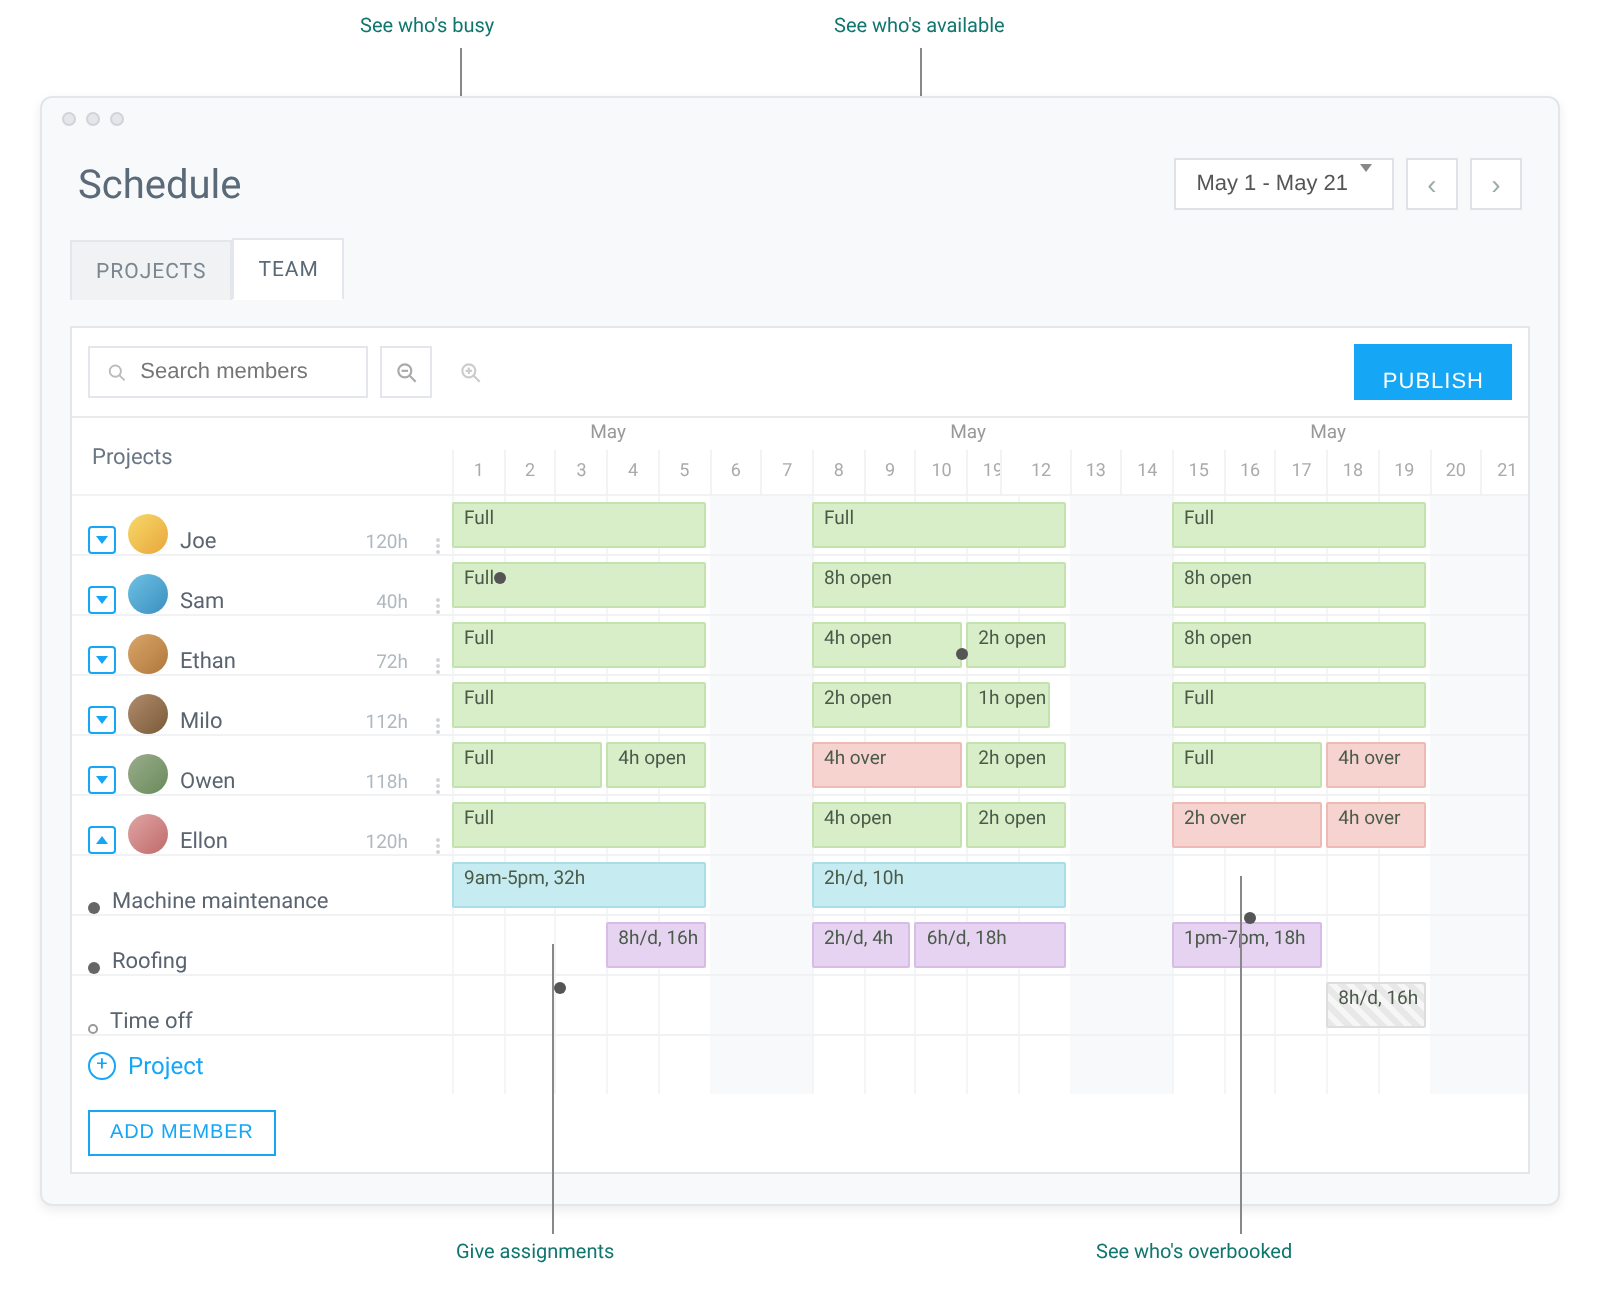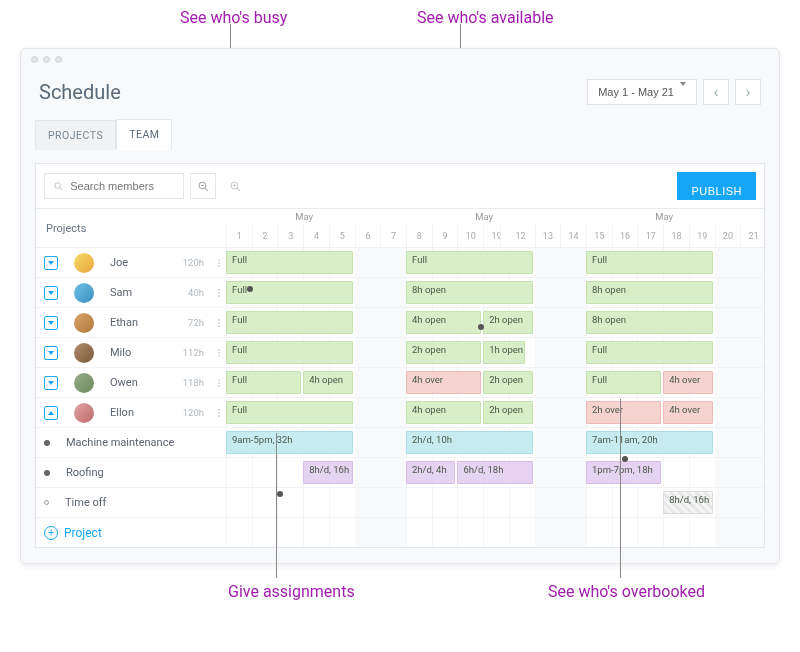--- a/index.html
+++ b/index.html
@@ -1,18 +1,18 @@
 <!DOCTYPE html>
 <html><head>
 <meta charset="utf-8">
 <style>
   * { box-sizing: border-box; margin: 0; padding: 0; }
   body { font-family: -apple-system, BlinkMacSystemFont, "Segoe UI", Roboto, sans-serif; background: #fff; font-size: 12px; color: #333; }
   .callouts { position: relative; height: 48px; }
-  .callout-label { position: absolute; font-size: 16px; color: #a21caf; white-space: nowrap; }
+  .callout-label { position: absolute; font-size: 10px; color: #0f766e; white-space: nowrap; }
   .callout-line { position: absolute; background: #888; }
   .vline { width: 1px; }
   .callouts-bottom { position: relative; height: 40px; }
 
   .window { width: 760px; margin: 0 auto; border: 1px solid #e3e6ea; border-radius: 6px; background: #f7f9fb; box-shadow: 0 2px 6px rgba(0,0,0,0.08); position: relative; }
   .titlebar { height: 20px; display: flex; align-items: center; padding-left: 10px; gap: 5px; }
   .tdot { width: 7px; height: 7px; border-radius: 50%; background: #e3e6ea; border:1px solid #d0d4d8; }
 
   .header { display: flex; justify-content: space-between; align-items: center; padding: 10px 18px 14px 18px; }
   .page-title { font-size: 20px; font-weight: 400; color: #5a6a78; }
@@ -40,21 +40,21 @@
 
   
   .lh { height:38px; display:flex; align-items:center; padding:0 10px; font-size:11px; color:#697684; }
   .rh { height:38px; position:relative; }
   .month-row { height:16px; position:relative; }
   .month-lbl { position:absolute; font-size:9.5px; color:#999; top:2px; }
   .day-row { height:22px; position:relative; }
   .day-cell { position:absolute; top:0; height:22px; display:flex; align-items:center; justify-content:center; font-size:9px; color:#aaa; border-left:1px solid #f1f3f5;}
   
   .row { height:30px; border-top:1px solid #f0f2f4; position:relative; }
-  .lrow { display:flex; align-items:center; height:100%; padding:0 8px; gap:16px; position:relative; }
+  .lrow { display:flex; align-items:flex-end; height:100%; padding:0 8px; gap:6px; position:relative; }
   .expand { width:14px; height:14px; border:1px solid #15a6f6; border-radius:2px; display:flex; align-items:center; justify-content:center; cursor:pointer;}
   .expand .caret { width:0; height:0; border-left:3px solid transparent; border-right:3px solid transparent; }
   .expand.down .caret { border-top:4px solid #15a6f6; }
   .expand.up .caret { border-bottom:4px solid #15a6f6; }
   .avatar { width:20px; height:20px; border-radius:50%; display:inline-block; }
   .member-name { font-size:11px; color:#5a6470; }
   .hours { position:absolute; right:22px; font-size:9.5px; color:#b0b8bf; }
   .drag-handle { position:absolute; right:6px; display:flex; flex-direction:column; gap:1px; }
   .dh-dot { width:2px; height:2px; border-radius:50%; background:#d0d4d8; }
   .bullet { width:6px; height:6px; border-radius:50%; background:#666; display:flex; align-items:center; justify-content:center; flex-shrink:0; }
@@ -258,20 +258,23 @@
                 <span class="proj-label">Time off</span>
               </div>
             </div>
             <div class="row">
               <div class="lrow add-proj">
                 <span class="plus-circ">+</span>
                 <span>Project</span>
               </div>
             </div>
           </div>
+        <div class="add-member-row">
+          <button class="add-member-btn">ADD MEMBER</button>
+        </div>
       </div>
       <div class="rightcol" id="rightcol">
         <div class="rh">
           <div class="month-row" id="month-row">
               <span class="month-lbl" style="left: 69.1429px;">May</span>
               <span class="month-lbl" style="left: 249.143px;">May</span>
               <span class="month-lbl" style="left: 429.143px;">May</span>
             </div>
           <div class="day-row" id="day-row">
               <div class="day-cell" style="left: 0px; width: 25.7143px;">1</div>
@@ -512,21 +515,20 @@
                 <div class="gline" style="left: 411.429px;"></div>
                 <div class="gline" style="left: 437.143px;"></div>
                 <div class="gline" style="left: 462.857px;"></div>
                 <div class="gline" style="left: 488.571px;"></div>
                 <div class="gline" style="left: 514.286px;"></div>
                 <div class="weekend" style="left: 128.571px; width: 51.4286px;"></div>
                 <div class="weekend" style="left: 308.571px; width: 51.4286px;"></div>
                 <div class="weekend" style="left: 488.571px; width: 51.4286px;"></div>
                 <div class="block cyan" style="left: 0px; width: 126.571px;">9am-5pm, 32h</div>
                 <div class="block cyan" style="left: 180px; width: 126.571px;">2h/d, 10h</div>
-                <div class="block cyan" style="left: 360px; width: 126.571px;">7am-11am, 20h</div>
               </div>
             </div>
             <div class="row">
               <div class="lane">
                 <div class="gline" style="left: 0px;"></div>
                 <div class="gline" style="left: 25.7143px;"></div>
                 <div class="gline" style="left: 51.4286px;"></div>
                 <div class="gline" style="left: 77.1429px;"></div>
                 <div class="gline" style="left: 102.857px;"></div>
                 <div class="gline" style="left: 128.571px;"></div>

